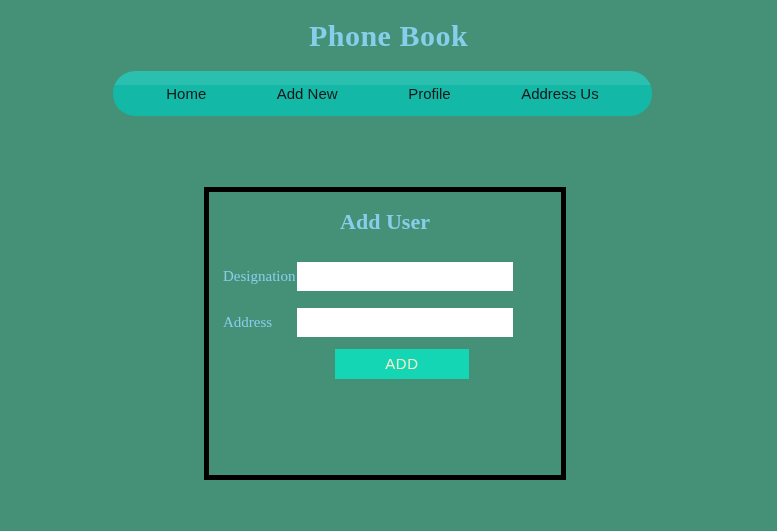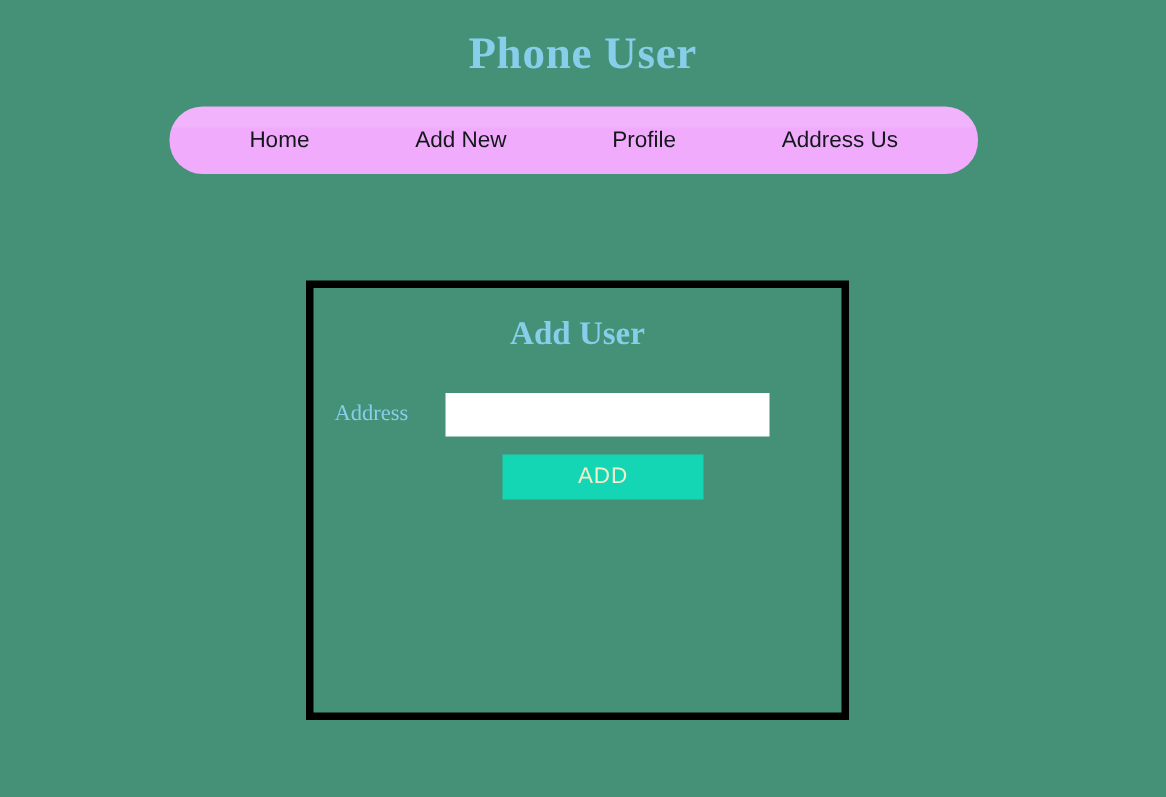--- a/index.html
+++ b/index.html
@@ -33,21 +33,21 @@
     white-space: nowrap;
   }
 
   
   .navbar {
     position: absolute;
     left: 113px;
     top: 71px;
     width: 539px;
     height: 45px;
-    background: #f0abfc;
+    background: #14b8a6;
     border-radius: 22px;
     overflow: hidden;
   }
   .navbar-sheen {
     position: absolute;
     left: 0;
     top: 0;
     width: 100%;
     height: 14px;
     background: rgba(255,255,255,0.10);
@@ -165,21 +165,21 @@
     cursor: pointer;
     line-height: 30px;
     padding: 0;
     text-align: center;
     margin-left: 20px;
   }
 </style>
 </head>
 <body>
 
-<div class="page-title">Phone User</div>
+<div class="page-title">Phone Book</div>
 
 <nav class="navbar">
   <div class="navbar-sheen"></div>
   <div class="nav-list">
 
     <div class="nav-item">
       <span>Home</span>
     </div>
 
     <div class="nav-item">
@@ -198,20 +198,26 @@
   </div>
 </nav>
 
 <section class="card">
 
   <h2 class="card-title">Add User</h2>
 
   <div class="form">
 
 
+    <div class="form-row">
+      <label class="form-label">
+        <span>Designation</span><span class="req"></span>
+      </label>
+      <input class="form-input" type="text" placeholder="" style="">
+    </div>
 
 
     <div class="form-row">
       <label class="form-label">
         <span>Address</span><span class="req"></span>
       </label>
       <input class="form-input" type="text" placeholder="" style="">
     </div>
 
     <div class="form-actions">

